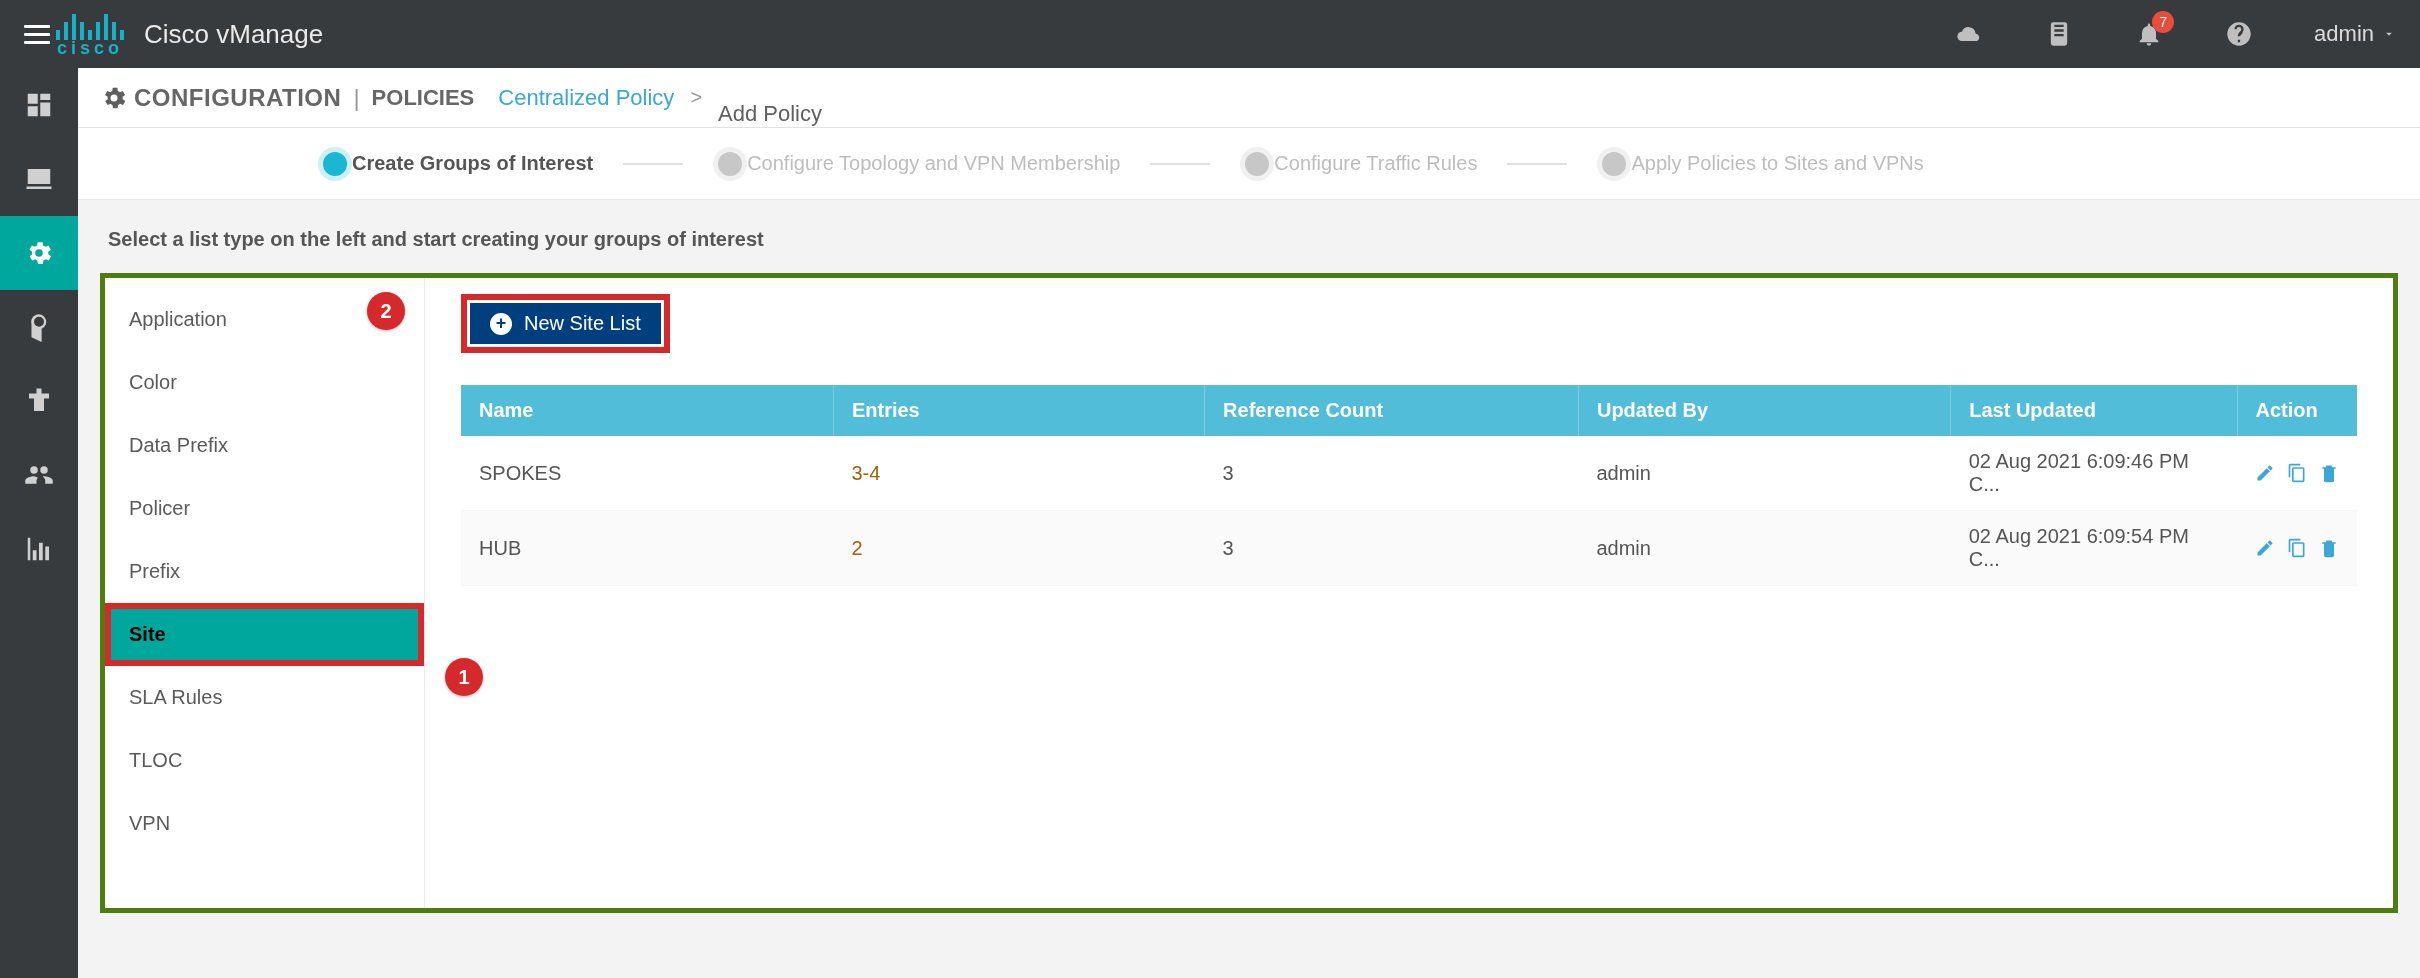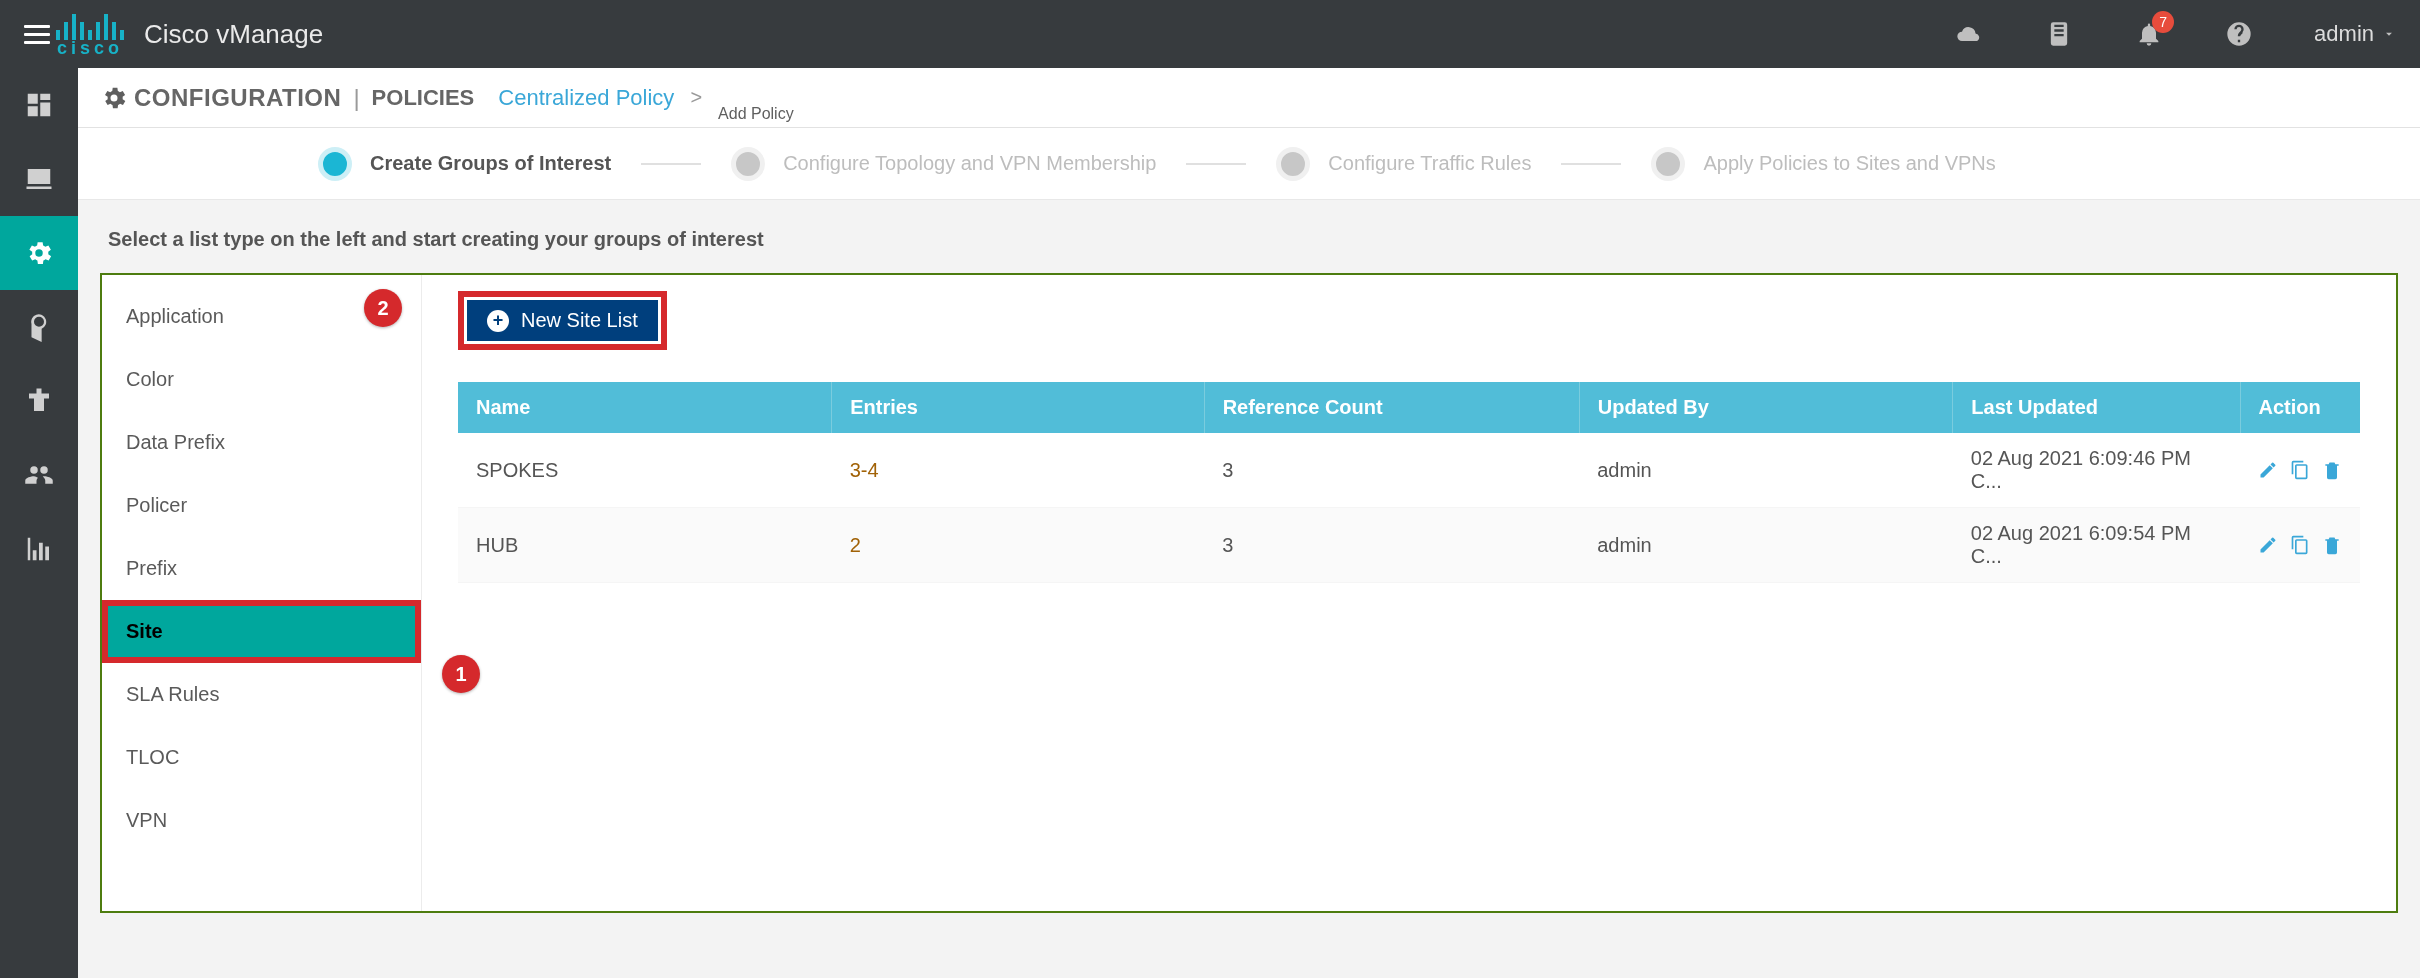--- a/index.html
+++ b/index.html
@@ -48,41 +48,41 @@
 .configbar {
   position:absolute; left:78px; right:0; top:68px; height:60px; background:#fff;
   border-bottom:1px solid #e2e2e2; display:flex; align-items:center; padding:0 22px; gap:6px;
 }
 .configbar svg.gear { width:28px; height:28px; fill:#5f5f5f; }
 .configbar .cfg-title { font-size:24px; font-weight:700; color:#666; letter-spacing:0.5px; }
 .configbar .pipe { color:#9a9a9a; font-size:24px; margin:0 6px;}
 .configbar .sub { font-size:22px; color:#666; font-weight:600;}
 .configbar .link { color:#3aa7d8; font-size:22px; text-decoration:none; margin-left:18px; }
 .configbar .gt { color:#9a9a9a; font-size:20px; margin:0 10px; }
-.configbar .crumb-current { color:#5f5f5f; font-size:16px;margin-top:32px; }
+.configbar .crumb-current { color:#5f5f5f; font-size:22px;margin-top:32px; }
 
 
 .wizard {
   position:absolute; left:78px; right:0; top:128px; height:72px; background:#fff;
   border-bottom:1px solid #e8e8e8; display:flex; align-items:center; padding-left:240px; gap:0;
 }
-.wizard-step { display:flex; align-items:center; gap:18px; }
+.wizard-step { display:flex; align-items:center; }
 .wizard-step .circle { width:24px; height:24px; border-radius:50%; background:#c7c7c7; border:5px solid #f0f0f0; box-sizing:content-box;}
 .wizard-step.active .circle { background:#1bb6d4; border-color:#cdeff6; }
 .wizard-step .label { font-size:20px; color:#bdbdbd; }
 .wizard-step.active .label { color:#555; font-weight:600;}
 .wizard-line { width:60px; height:2px; background:#e0e0e0; margin:0 30px; }
 
 
 .content {
   position:absolute; left:78px; right:0; top:200px; bottom:0; background:#f3f3f3; padding:28px 22px;
 }
 .instruction { font-size:20px; color:#555; font-weight:600; margin-bottom:22px; margin-left:8px; }
 .panel {
-  background:#fff; border:2px solid #4d7c0f; display:flex; position:relative; min-height:640px;
+  background:#fff; border:5px solid #4d7c0f; display:flex; position:relative; min-height:640px;
 }
 .list-types {
   width:320px; border-right:1px solid #ececec; padding:10px 0; position:relative;
 }
 .list-type-item {
   padding:20px 24px; font-size:20px; color:#5a5a5a; cursor:pointer; position:relative;
 }
 .list-type-item.selected {
   background:#00a79d; color:#000000; font-weight:600;
   outline: 6px solid #d5292c; outline-offset:-6px;

